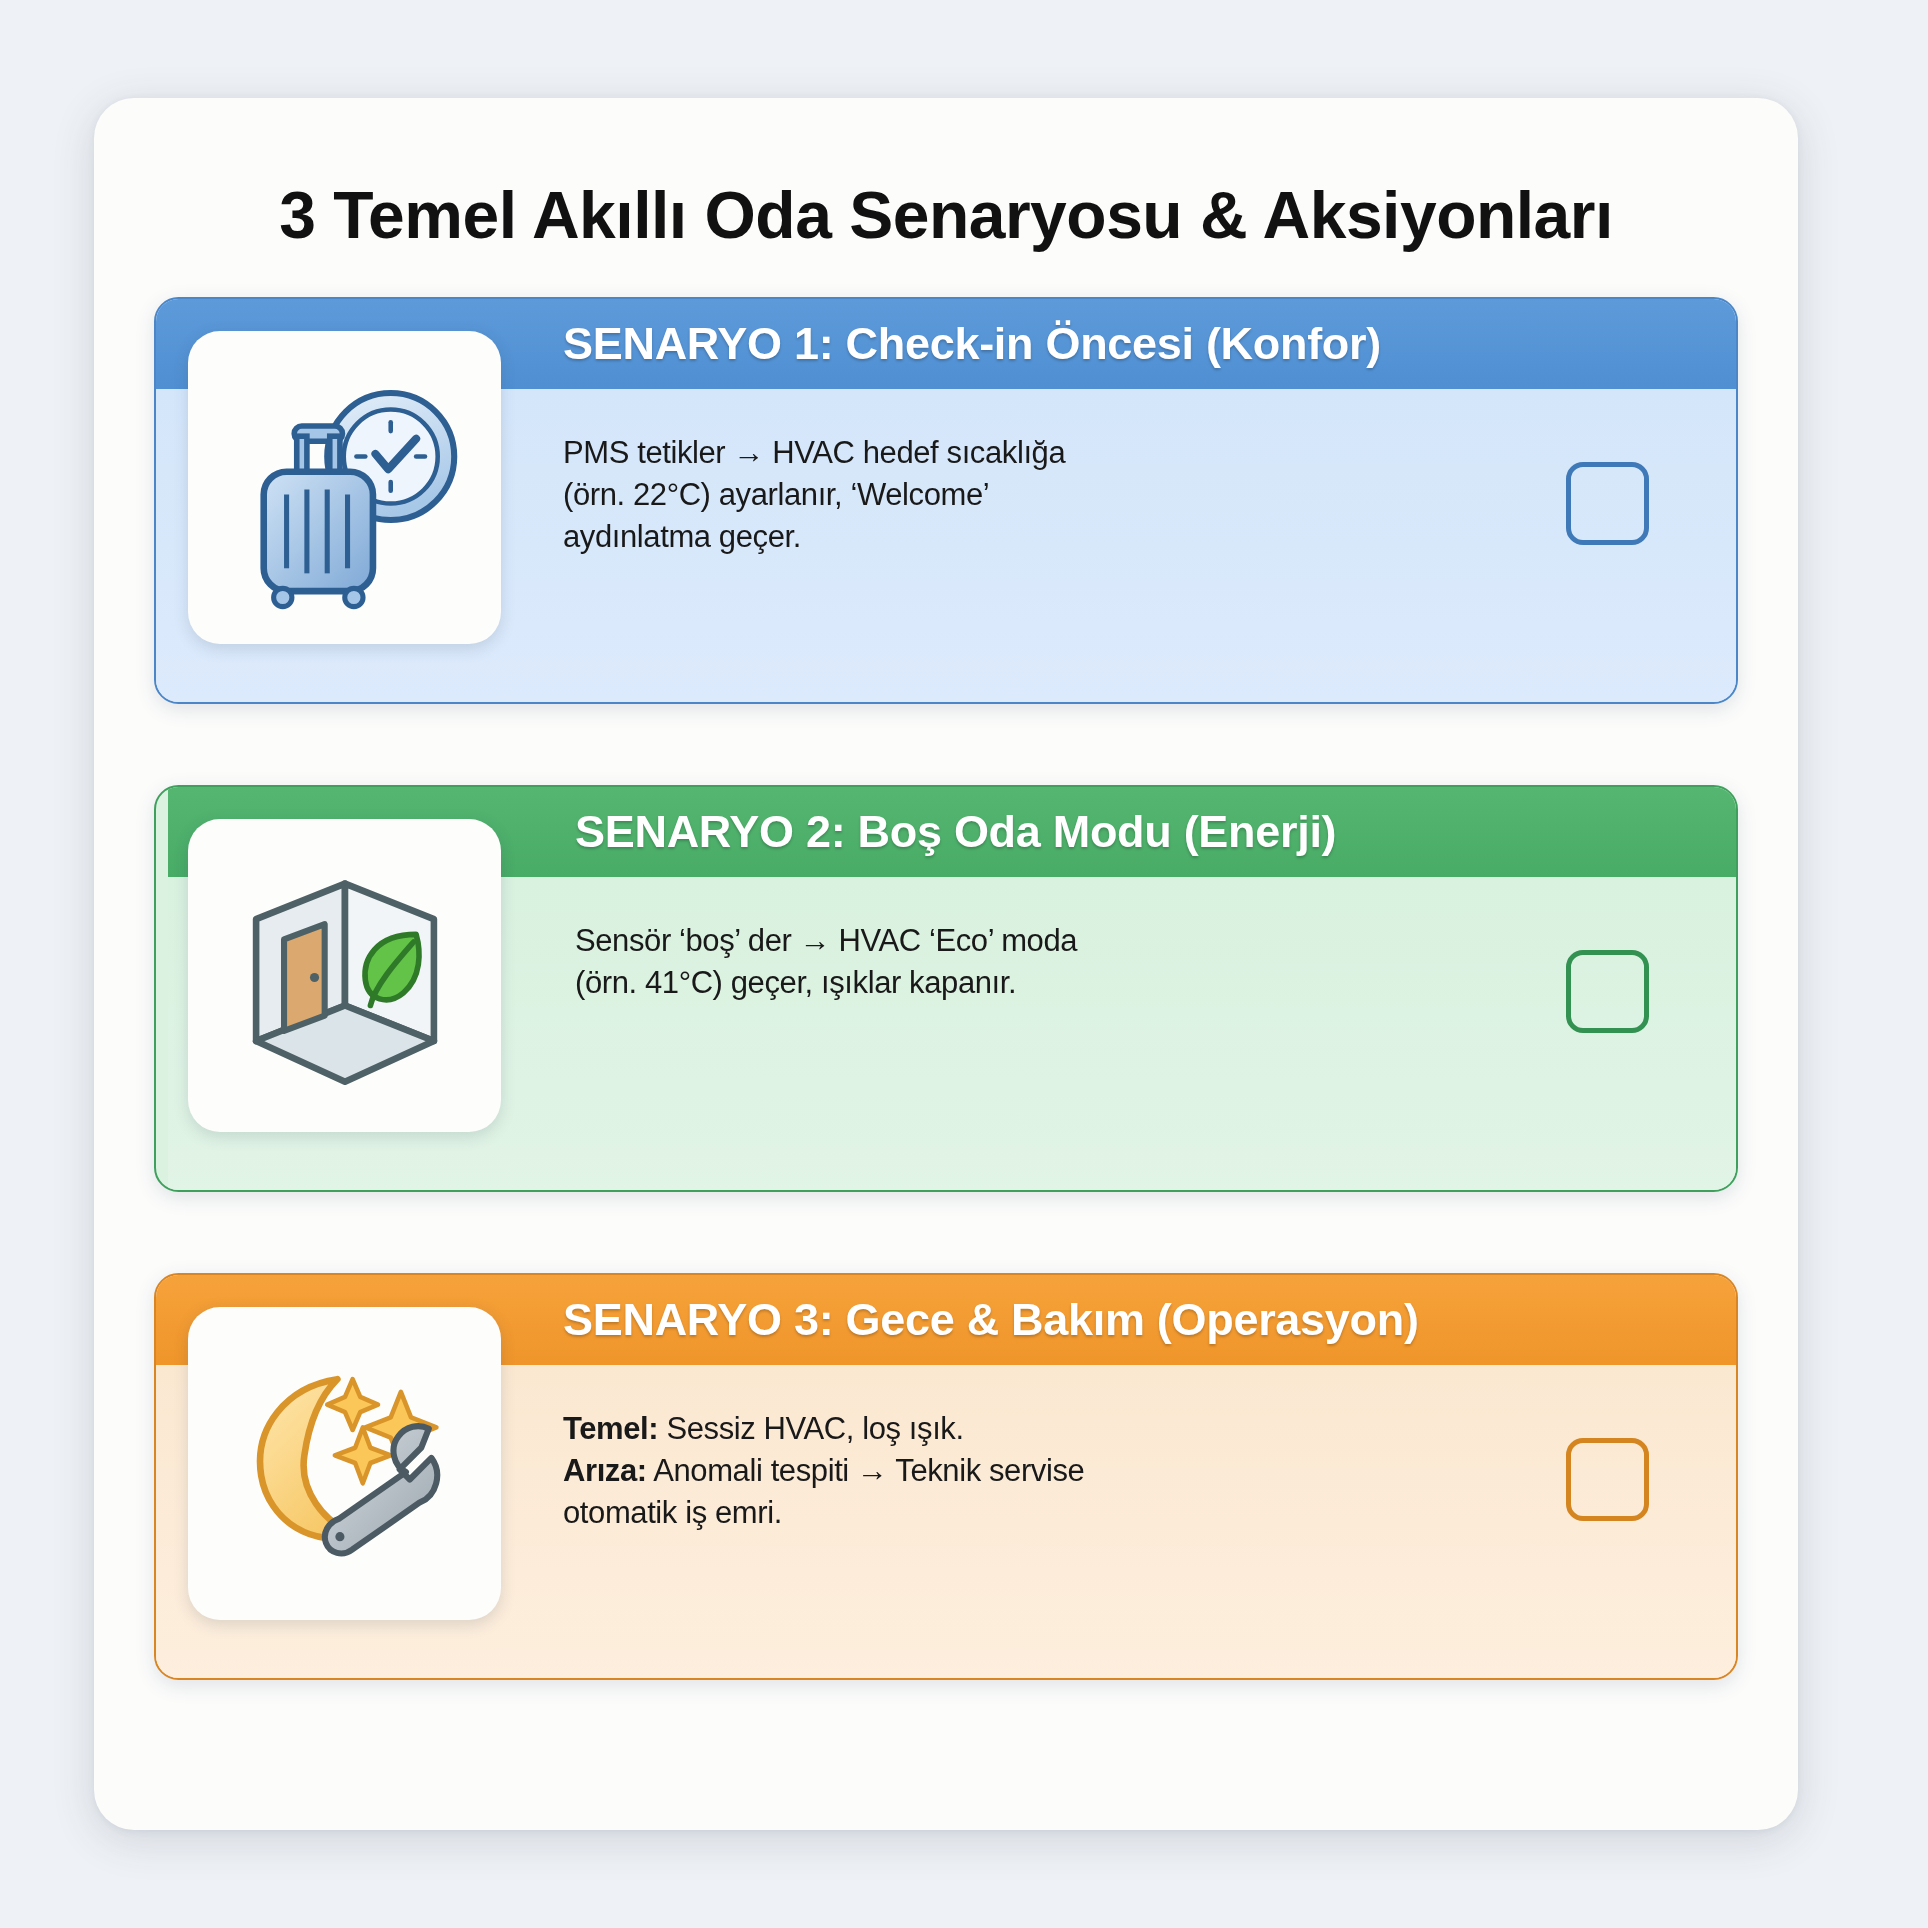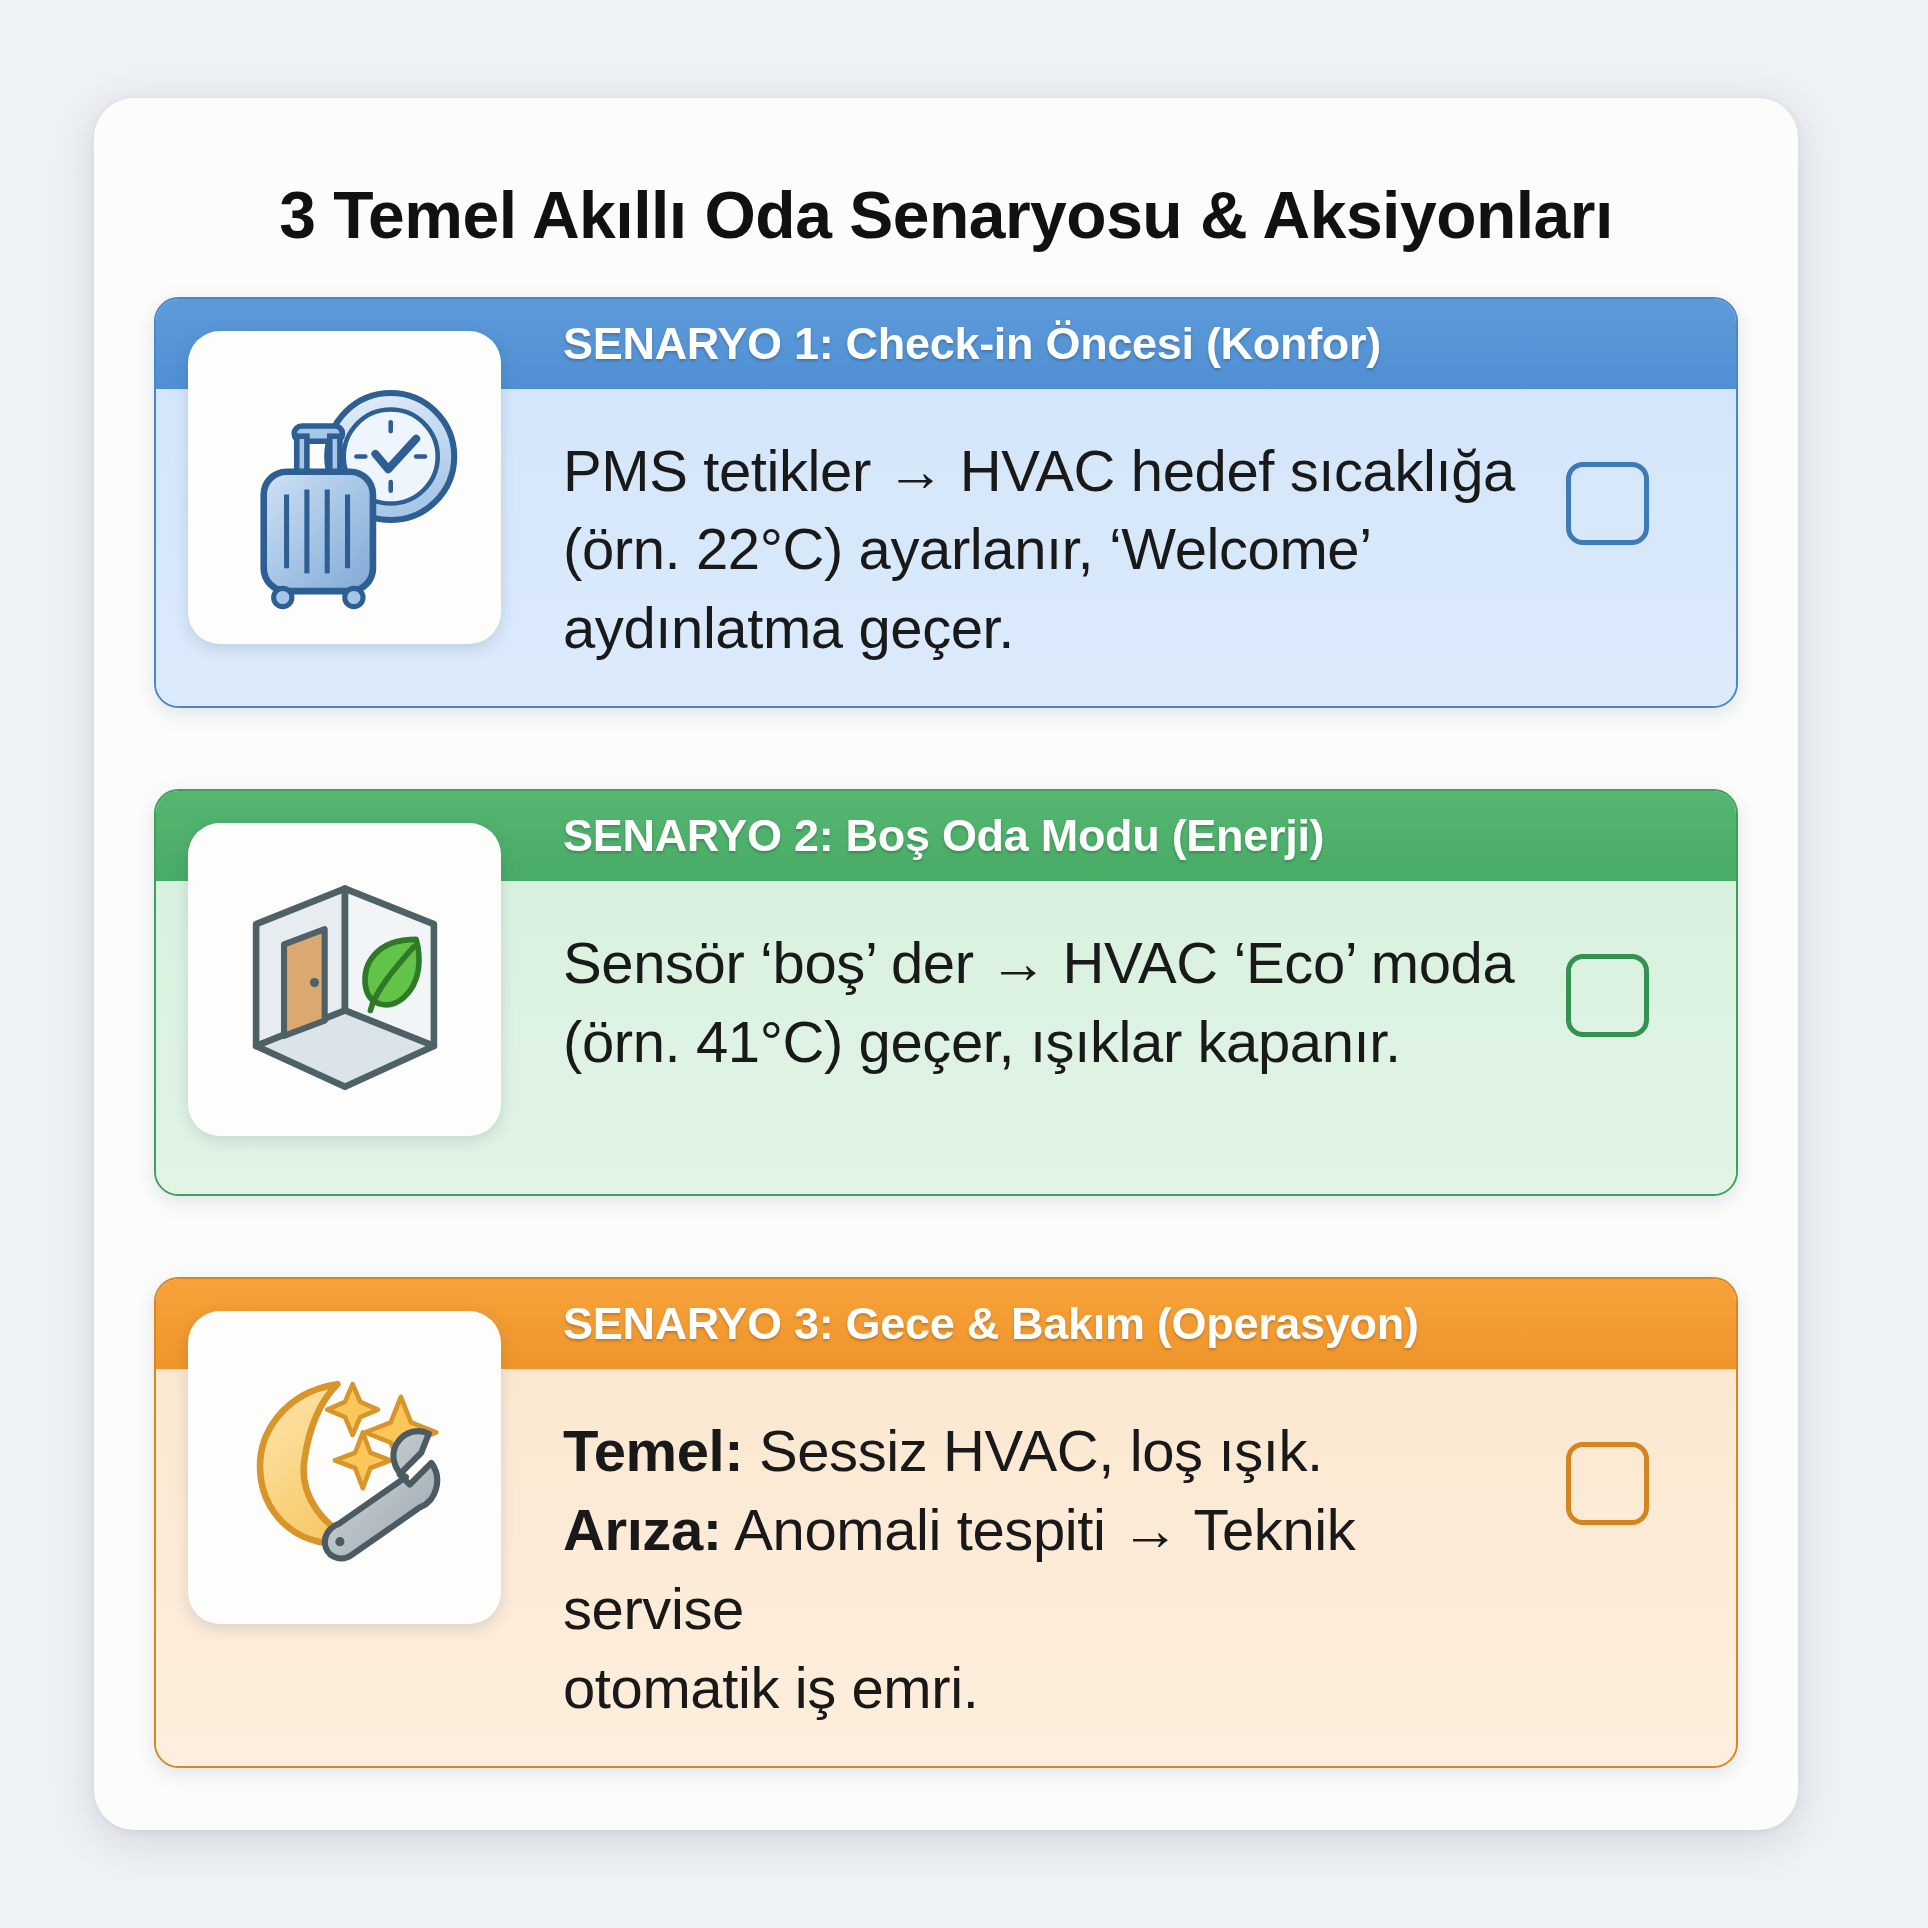--- a/index.html
+++ b/index.html
@@ -86,21 +86,21 @@
     position: relative;
     display: flex;
     align-items: flex-start;
     min-height: 313px;
     box-sizing: border-box;
   }
 
   .card-text {
     flex: 1;
     padding: 43px 0 38px 407px;
-    font-size: 58px;
+    font-size: 31px;
     line-height: 1.36;
     color: #191919;
     letter-spacing: -0.4px;
   }
   .card-text .lead {
     font-weight: bold;
   }
 
   .checkbox {
     width: 73px;
@@ -133,21 +133,21 @@
     height: 254px;
     display: block;
   }
 
   
   .theme-blue  { border-color: #4a86c8; background: #d9e9fb; }
   .theme-blue  .card-header { background: linear-gradient(180deg, #5d9ada 0%, #4f8fd2 100%); }
   .theme-blue  .card-body   { background: linear-gradient(180deg, #d4e6fa 0%, #dceafc 100%); }
   .theme-blue  .checkbox    { border-color: #3f79b8; }
 
-  .theme-green { border-color: #3fa05d; background: #dcf2e1; }
+  .theme-green { border-color: #3fa05d; background: #dcf2e1; padding-left: 12px; }
   .theme-green .card-header { background: linear-gradient(180deg, #55b671 0%, #48ab66 100%); }
   .theme-green .card-body   { background: linear-gradient(180deg, #d9f1df 0%, #e1f4e6 100%); justify-content: center; }
   .theme-green .checkbox    { border-color: #339152; }
 
   .theme-orange{ border-color: #d98524; background: #fbe9d2; }
   .theme-orange .card-header{ background: linear-gradient(180deg, #f6a23b 0%, #ef952a 100%); align-items: center; }
   .theme-orange .card-body  { background: linear-gradient(180deg, #fbe8d1 0%, #fdeedd 100%); }
   .theme-orange .checkbox   { border-color: #d4851f; }
 </style>
 </head>

